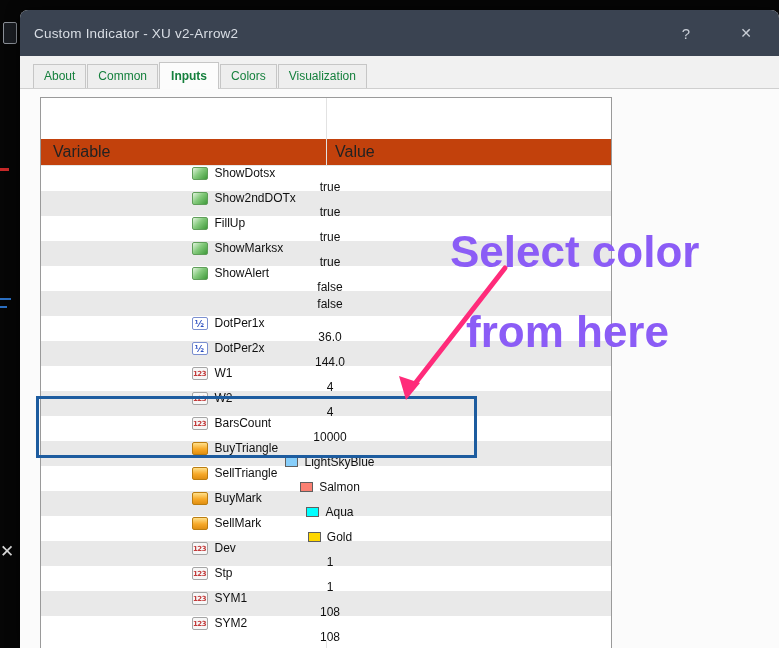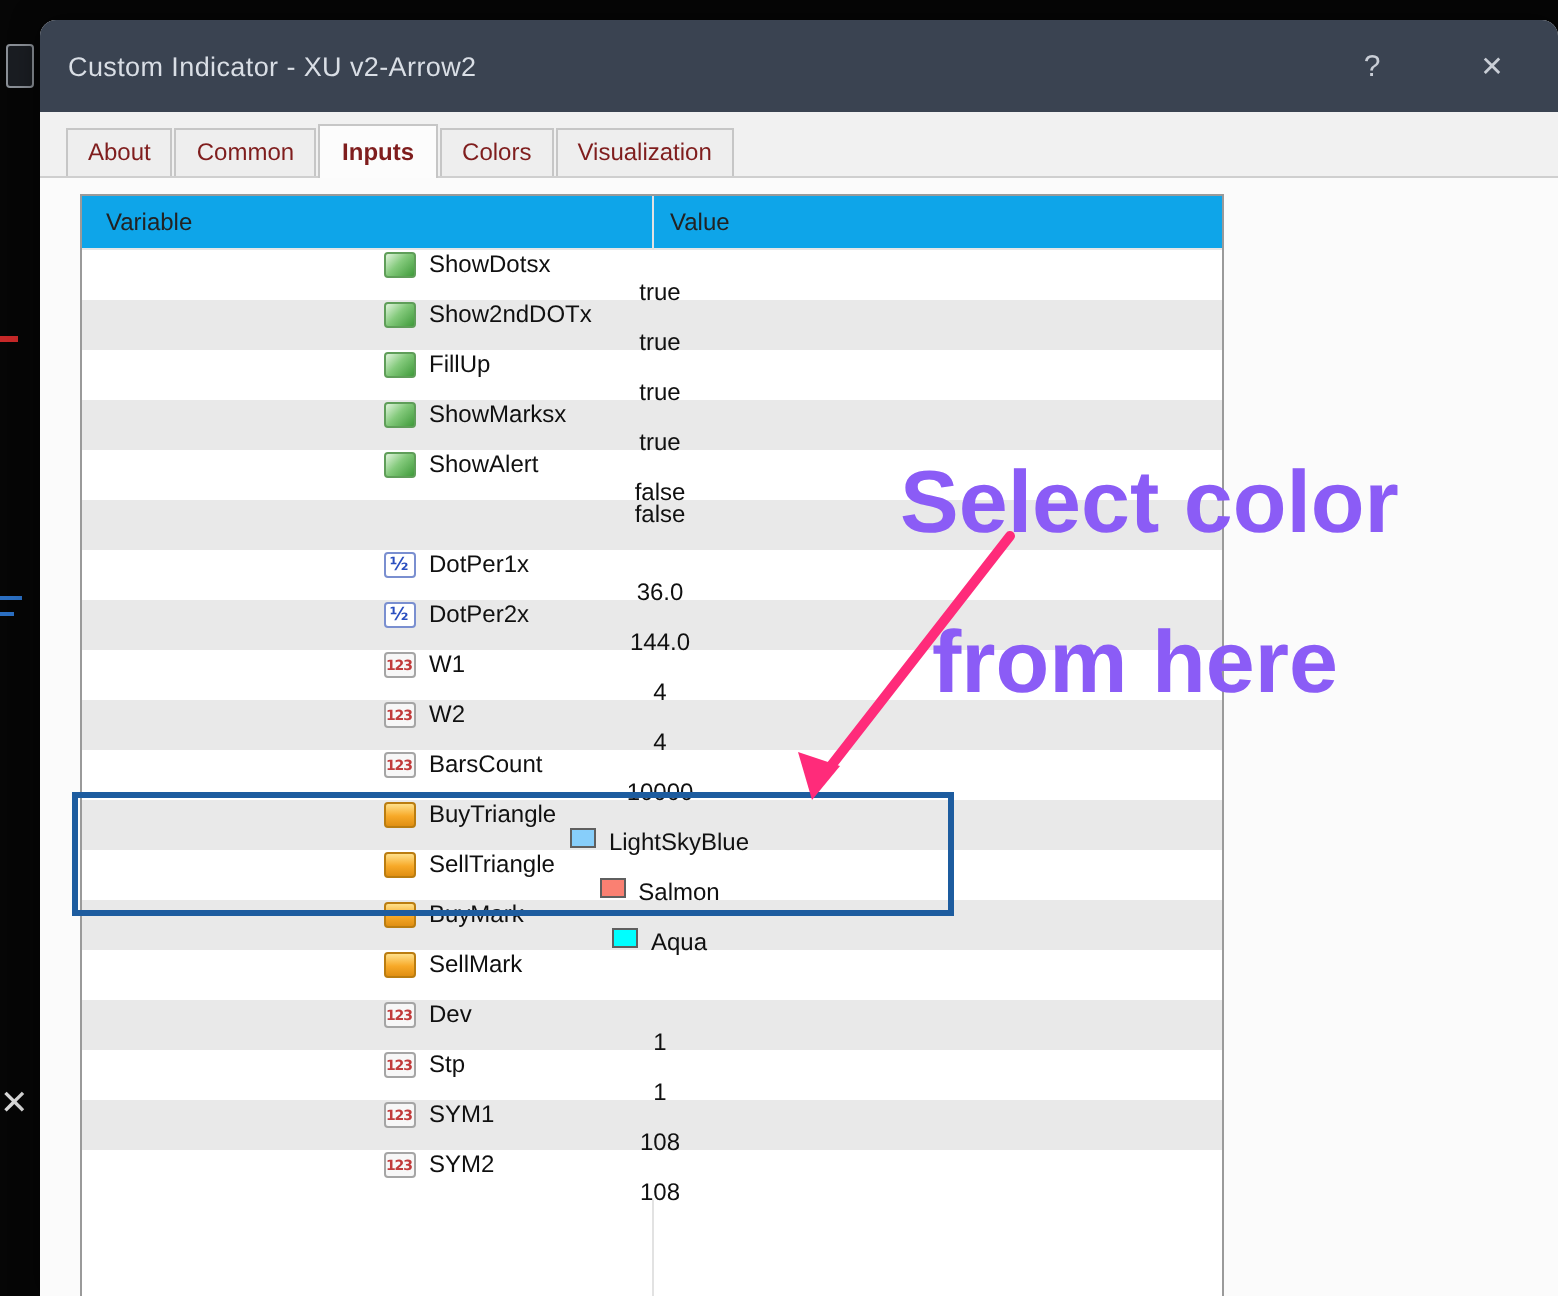--- a/index.html
+++ b/index.html
@@ -32,49 +32,49 @@
     padding: 0 18px 0 14px; color: #d9dee5; font-size: 13.5px;
   }
   .titlebar .title { flex: 1; letter-spacing: .2px; }
   .win-btn { width: 30px; text-align: center; color: #c9ced6; font-size: 15px; cursor: default; }
   .win-btn.close { margin-left: 30px; font-size: 14px; }
 
   
   .tab-bar { position: absolute; left: 13px; top: 52px; display: flex; align-items: flex-end; z-index: 4; }
   .tab {
     border: 1px solid #c6c6c6; border-bottom: none;
-    background: #eeeeee; color: #7f1d1d;
+    background: #eeeeee; color: #15803d;
     padding: 4px 10px 5px; font-size: 12px; margin-right: 1px;
     cursor: default; white-space: nowrap;
   }
   .tab.active {
     background: #fcfcfc; font-weight: bold;
     padding: 6px 11px 6px; margin-bottom: -1px; z-index: 5; position: relative;
   }
 
   
   .pane {
     position: absolute; left: 0; top: 78px; right: 0; bottom: 0;
     background: #fbfbfb; border-top: 1px solid #cfcfcf;
   }
 
   
   .param-table {
     position: absolute; left: 20px; top: 87px; width: 572px; height: 556px;
     background: #ffffff; border: 1px solid #9a9a9a; overflow: hidden; z-index: 3;
   }
   .col-divider { position: absolute; left: 285px; top: 0; bottom: 0; width: 1px; background: #e2e2e2; }
-  .thead { display: flex; height: 27px; align-items: center; border-bottom: 1px solid #e6e6e6; background: #0ea5e9; font-size: 12px; color: #222; }
+  .thead { display: flex; height: 27px; align-items: center; border-bottom: 1px solid #e6e6e6; background: #c2410c; font-size: 16px; color: #222; margin-top: 41px; }
   .thead .h-var { width: 285px; padding-left: 12px; }
   .thead .h-val { flex: 1; padding-left: 9px; }
   .tbody { position: relative; }
   .row { display: flex; height: 25px; align-items: center; font-size: 12px; color: #101010; background: #fff; flex-direction: column; }
   .row.alt { background: #e9e9e9; }
   .cell-var { width: 285px; display: flex; align-items: center; padding-left: 8px; }
-  .cell-val { flex: 1; display: flex; align-items: flex-start; padding-left: 8px; }
+  .cell-val { flex: 1; display: flex; align-items: center; padding-left: 8px; }
   .cell-icon {
     width: 16px; height: 13px; border-radius: 2px; margin-right: 7px;
     font: bold 9px/12px "DejaVu Sans", sans-serif; text-align: center; flex: 0 0 auto;
   }
   .bool-icon { background: linear-gradient(135deg,#e2f4de,#84ca7c 45%,#3f9a3a); border: 1px solid #5f9e59; }
   .fraction-icon { background: #ffffff; border: 1px solid #7a8fd0; color: #2b4fc0; }
   .number-icon { background: #f7f7f7; border: 1px solid #a5a5a5; color: #c23b3b; font-size: 7px; letter-spacing: -0.5px; }
   .color-icon { background: linear-gradient(180deg,#ffe08a,#f7a928 55%,#e08f12); border: 1px solid #bb7d10; }
   .swatch { width: 13px; height: 10px; border: 1px solid #5f5f5f; margin-right: 6px; flex: 0 0 auto; }
 
@@ -266,20 +266,24 @@
     </div>
     <div class="cell-val">
       <span class="swatch" style="background: rgb(0, 255, 255);"></span>
       <span class="val-label">Aqua</span>
     </div>
   </div>
         <div class="row">
     <div class="cell-var">
       <span class="cell-icon color-icon"></span>
       <span class="var-label">SellMark</span>
+    </div>
+    <div class="cell-val">
+      <span class="swatch" style="background: rgb(255, 215, 0);"></span>
+      <span class="val-label">Gold</span>
     </div>
   </div>
         <div class="row alt">
     <div class="cell-var">
       <span class="cell-icon number-icon">123</span>
       <span class="var-label">Dev</span>
     </div>
     <div class="cell-val">
 
       <span class="val-label">1</span>

